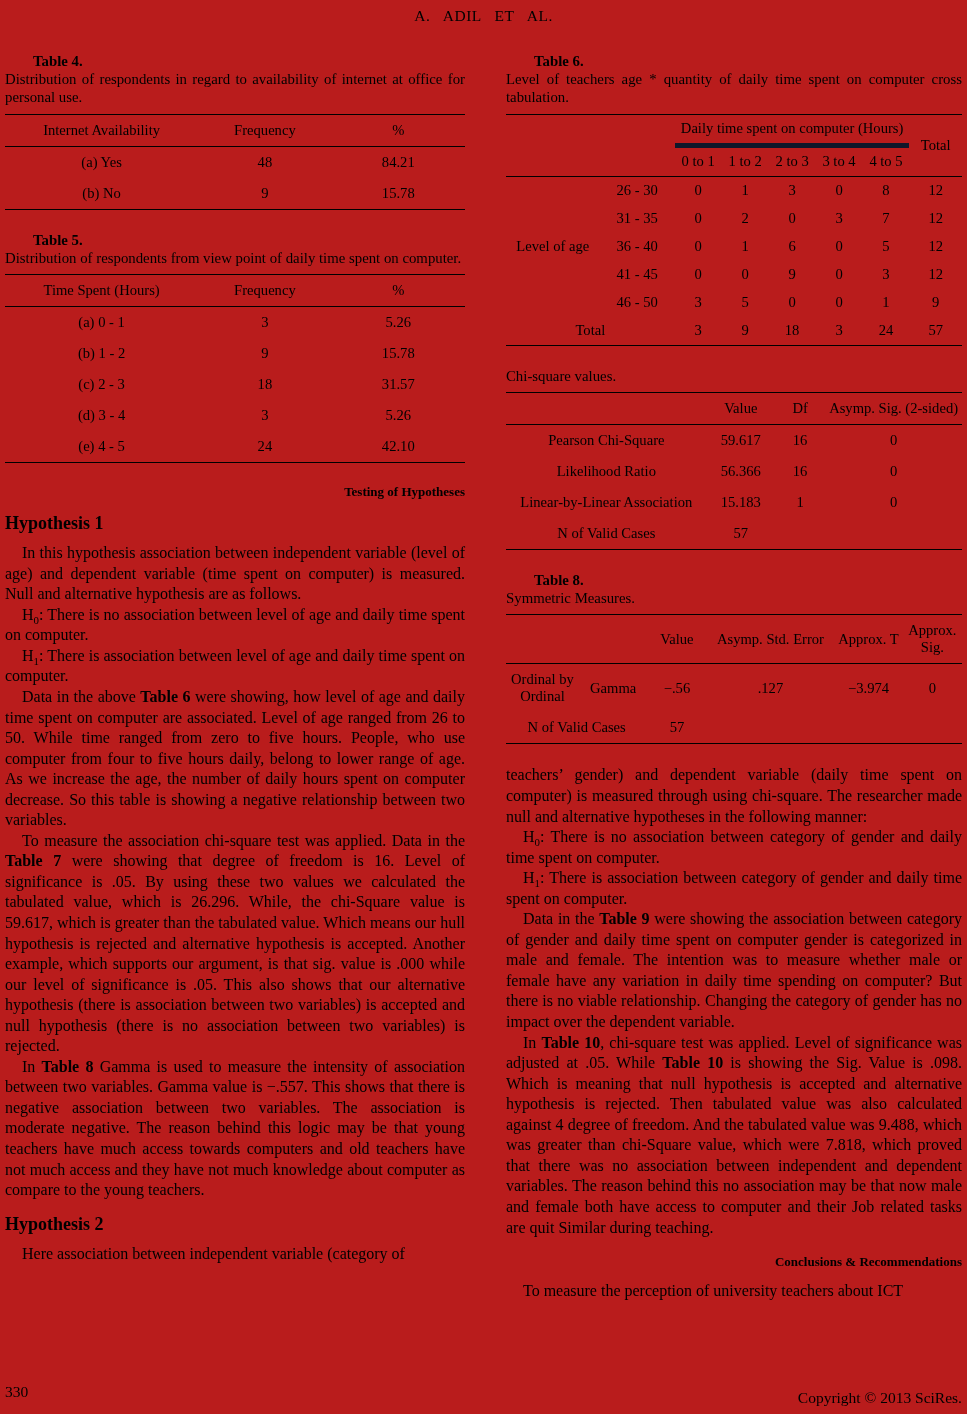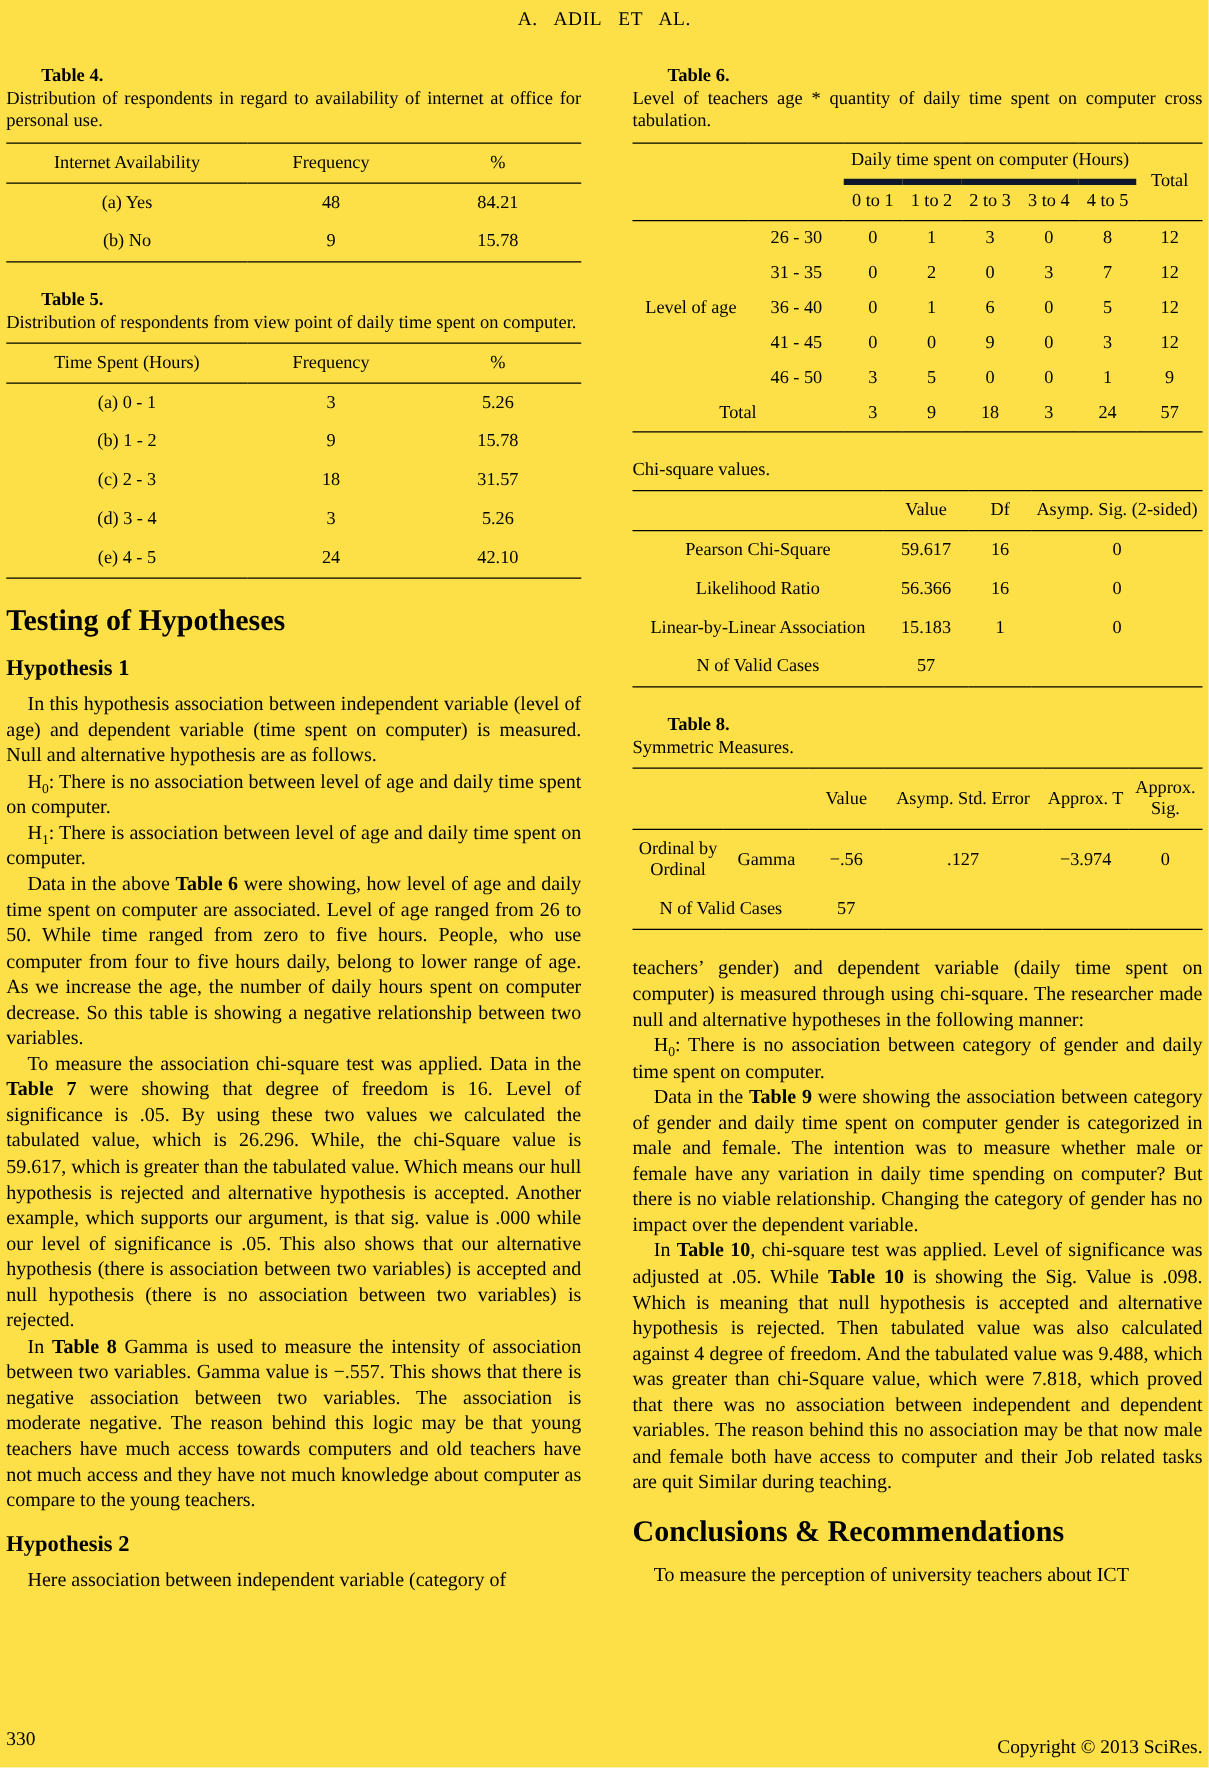--- a/index.html
+++ b/index.html
@@ -1,21 +1,21 @@
 <!DOCTYPE html>
 <html><head>
 <meta charset="utf-8">
 <style>
   * { box-sizing: border-box; margin: 0; padding: 0; }
   html, body { background: #ffffff; }
   .page {
     position: relative;
     width: 967px;
     height: 1414px;
-    background: #fde047;
+    background: #b91c1c;
     color: #000000;
     font-family: "Liberation Serif", "DejaVu Serif", serif;
     overflow: hidden;
   }
   .running-head {
     padding-top: 7px;
     text-align: center;
     font-size: 15.5px;
     word-spacing: 9px;
     letter-spacing: 0.5px;
@@ -48,23 +48,23 @@
     padding: 7px 3px;
   }
   table.dt thead th { border-bottom: 1px solid #000; }
   
   table.t6 th, table.t6 td { padding: 5.5px 2px; }
   table.t6 .span-head { border-bottom: 5px solid #0f172a; }
   table.t6 .nb { border-bottom: 1px solid #000; }
   .prewrap { white-space: pre-line; }
 
   .sec-head {
-    text-align: left;
+    text-align: right;
     font-weight: bold;
-    font-size: 24px;
+    font-size: 13px;
     margin: 16px 0 11px 0;
   }
   .sub-head {
     font-weight: bold;
     font-size: 18px;
     margin: 13px 0 9px 0;
   }
   .para {
     font-size: 16px;
     line-height: 1.285;
@@ -364,20 +364,21 @@
               <td></td>
               <td></td>
               <td></td>
             </tr>
           </tbody>
         </table>
       </div>
 
       <p class="para" style="text-indent:0">teachers’ gender) and dependent variable (daily time spent on computer) is measured through using chi-square. The researcher made null and alternative hypotheses in the following manner:</p>
       <p class="para"><span>H</span><sub>0</sub><span>: There is no association between category of gender and daily time spent on computer.</span></p>
+      <p class="para"><span>H</span><sub>1</sub><span>: There is association between category of gender and daily time spent on computer.</span></p>
       <p class="para"><span>Data in the </span><b>Table 9</b><span> were showing the association between category of gender and daily time spent on computer gender is categorized in male and female. The intention was to measure whether male or female have any variation in daily time spending on computer? But there is no viable relationship. Changing the category of gender has no impact over the dependent variable.</span></p>
       <p class="para"><span>In </span><b>Table 10</b><span>, chi-square test was applied. Level of significance was adjusted at .05. While </span><b>Table 10</b><span> is showing the Sig. Value is .098. Which is meaning that null hypothesis is accepted and alternative hypothesis is rejected. Then tabulated value was also calculated against 4 degree of freedom. And the tabulated value was 9.488, which was greater than chi-Square value, which were 7.818, which proved that there was no association between independent and dependent variables. The reason behind this no association may be that now male and female both have access to computer and their Job related tasks are quit Similar during teaching.</span></p>
 
       <div class="sec-head">Conclusions &amp; Recommendations</div>
       <p class="para">To measure the perception of university teachers about ICT</p>
 
     </div>
   </div>
 
   <div class="footer-left">330</div>

